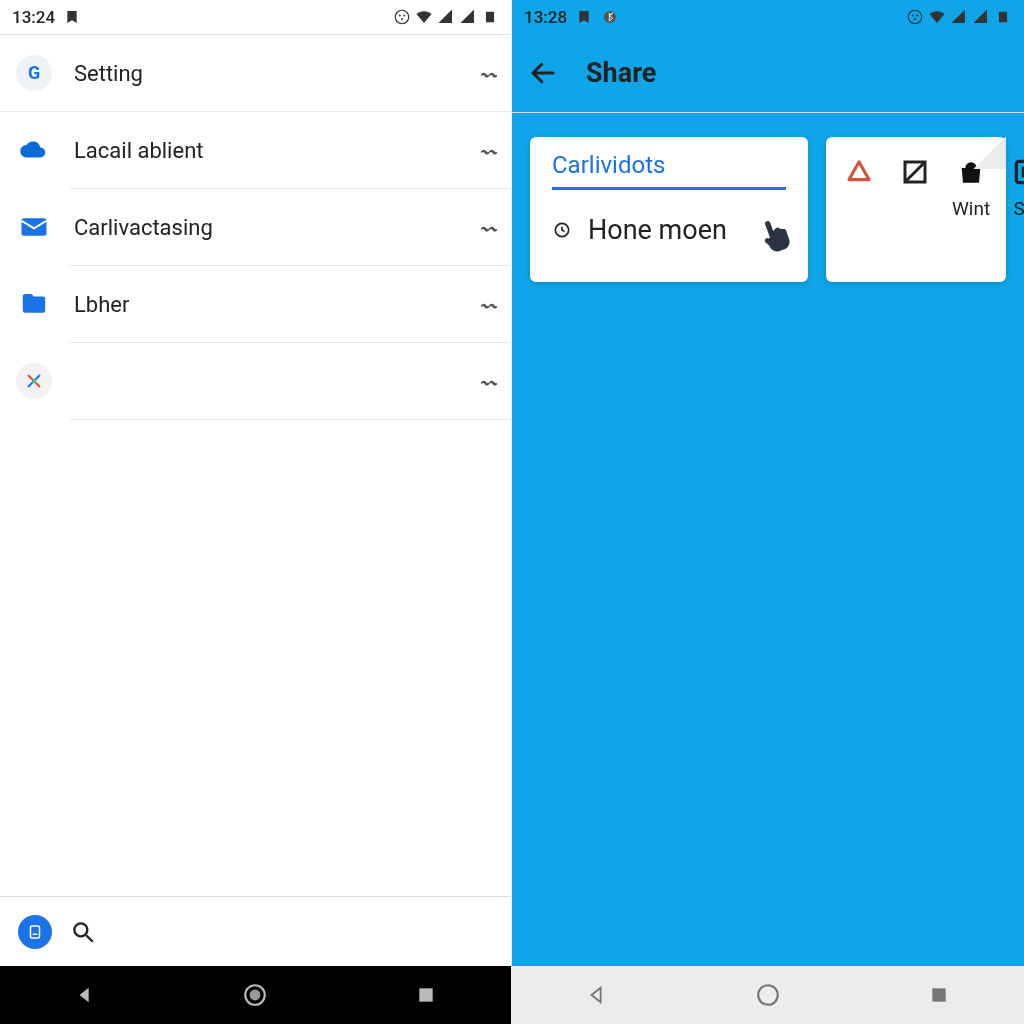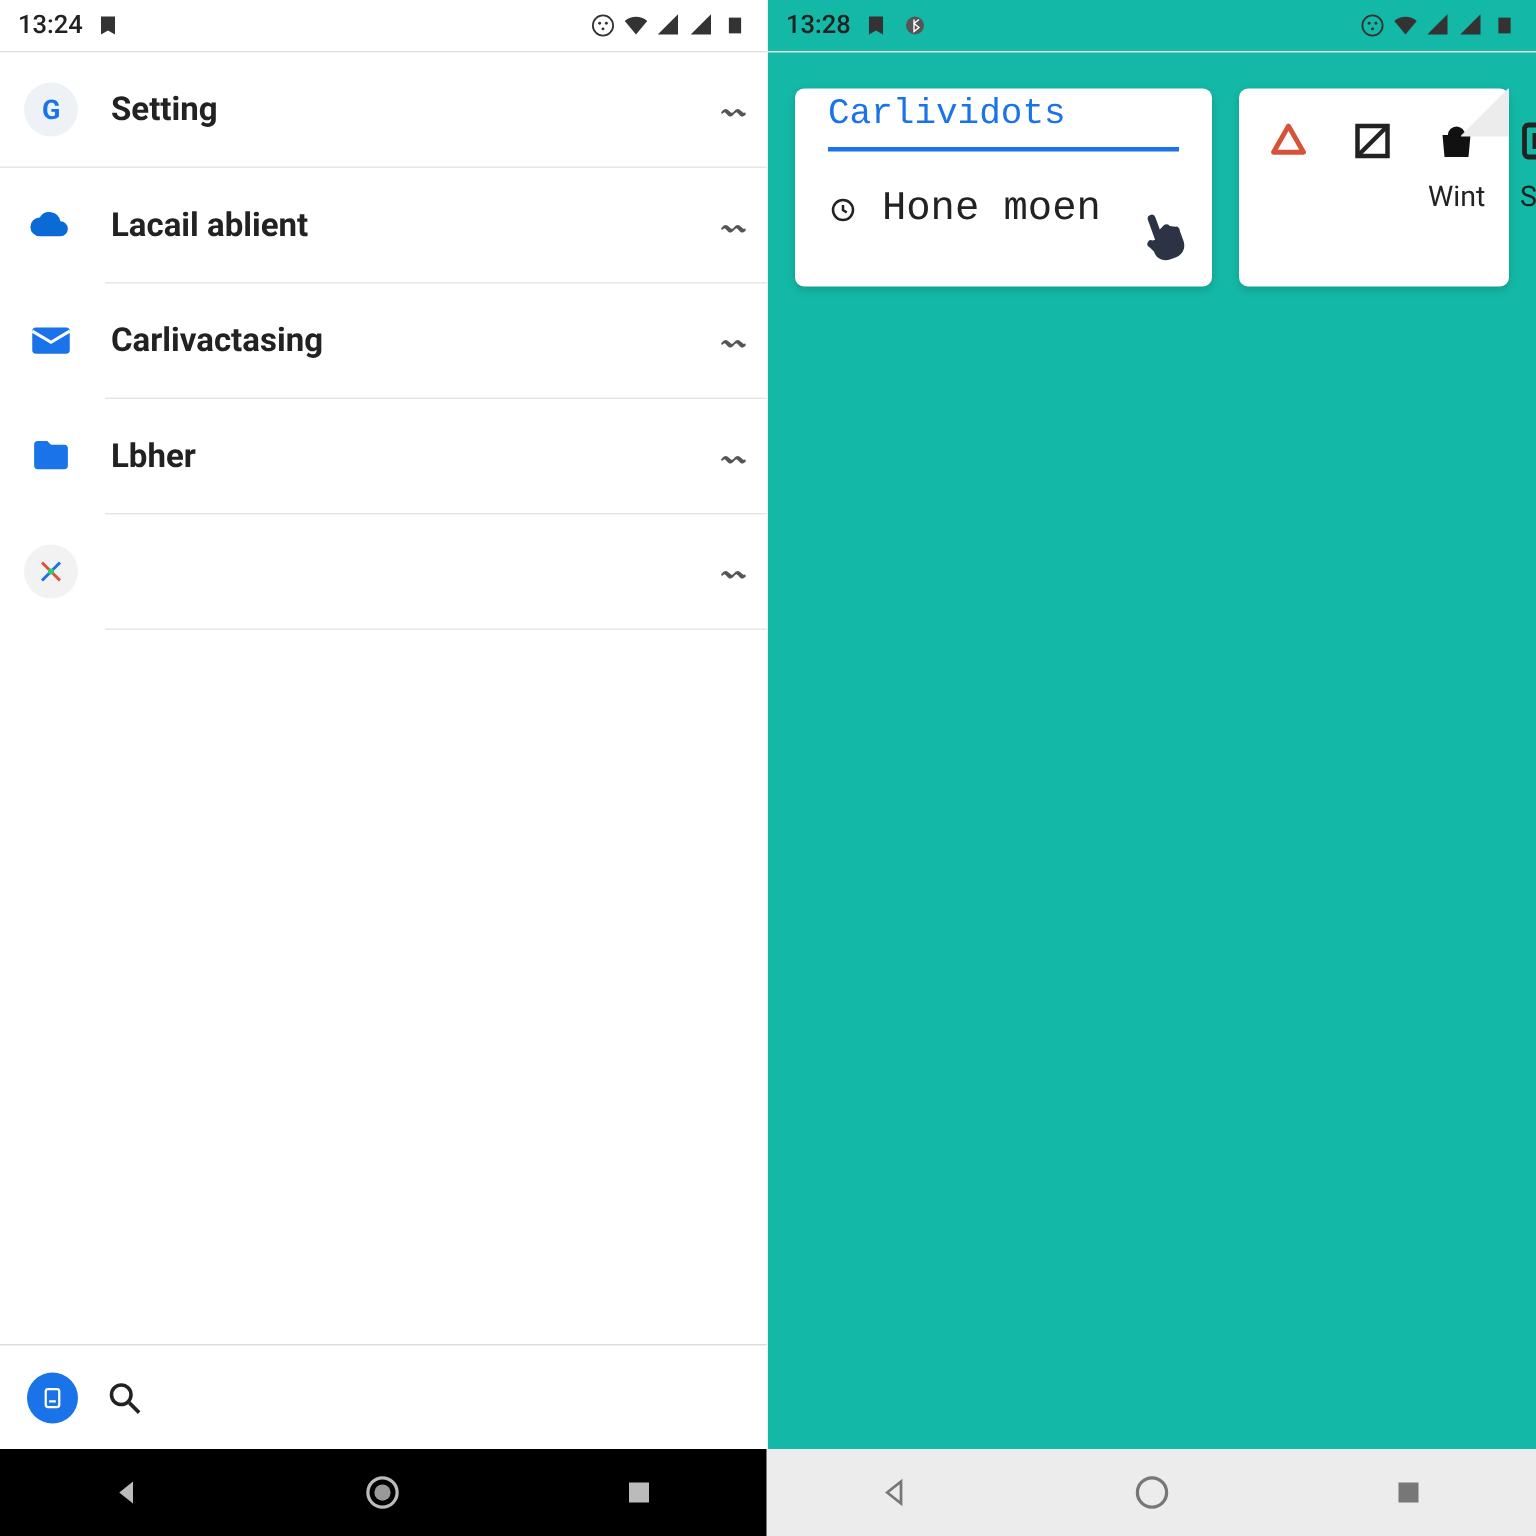--- a/index.html
+++ b/index.html
@@ -12,21 +12,21 @@
   overflow: hidden;
 }
 .screen {
   width: 512px;
   height: 1024px;
   display: flex;
   flex-direction: column;
   position: relative;
 }
 .screen-left { background: #fff; border-right: 1px solid #eee; }
-.screen-right { background: #14b8a6; }
+.screen-right { background: #0ea5e9; }
 
 
 .status-bar {
   height: 34px;
   display: flex;
   align-items: center;
   padding: 0 12px;
   font-size: 17px;
   font-weight: 500;
   color: #222;
@@ -57,21 +57,21 @@
   padding: 20px 16px;
   gap: 22px;
   cursor: pointer;
   position: relative;
 }
 .list-item .icon-slot {
   width: 36px; height: 36px;
   display: flex; align-items: center; justify-content: center;
   border-radius: 50%;
 }
-.list-item .label { font-size: 22px; color: #222; flex: 1; font-weight: bold; }
+.list-item .label { font-size: 22px; color: #222; flex: 1; }
 .list-item .label-italic { font-style: italic; }
 .list-item .chev { margin-left: auto; color: #555; font-size: 16px; letter-spacing: -2px; }
 .item-divider { height: 1px; background: #e6e6e6; margin-left: 70px; }
 .item-divider.full { margin-left: 0; }
 
 
 .search-bar {
   height: 70px;
   border-top: 1px solid #ddd;
   display: flex;
@@ -107,23 +107,22 @@
   gap: 18px;
   padding: 24px 18px;
 }
 .card {
   background: #fff;
   border-radius: 6px;
   box-shadow: 0 2px 6px rgba(0,0,0,0.15);
 }
 .card-main {
   flex: 1;
-  padding: 4px 22px 22px;
+  padding: 14px 22px 22px;
   position: relative;
-  font-family: Liberation Mono, monospace;
 }
 .card-title {
   font-size: 24px;
   color: #1a73e8;
   padding-bottom: 8px;
   border-bottom: 3px solid #1a73e8;
   margin-bottom: 10px;
 }
 .card-row {
   display: flex; align-items: center; gap: 16px;
@@ -343,20 +342,28 @@
           </svg>
       </span>
       <span class="status-icon">
         <svg viewBox="0 0 24 24" width="14" height="18">
             <rect x="5" y="3" width="14" height="18" fill="#333"></rect>
           </svg>
       </span>
     </div>
   </div>
 
+  <div class="app-bar app-bar-right">
+    <div class="back-btn">
+      <svg viewBox="0 0 24 24" width="30" height="30">
+          <path fill="none" stroke="#222" stroke-width="2.4" stroke-linecap="round" stroke-linejoin="round" d="M20 12H4m0 0l7-7m-7 7l7 7"></path>
+        </svg>
+    </div>
+    <div class="title">Share</div>
+  </div>
   <div class="divider"></div>
 
   <div class="cards-row">
     <div class="card card-main">
       <div class="card-title">Carlividots</div>
       <div class="card-row">
         <span>
           <svg viewBox="0 0 24 24" width="20" height="20">
               <circle cx="12" cy="12" r="8" fill="none" stroke="#222" stroke-width="2"></circle>
               <path d="M12 8v4l3 2" stroke="#222" stroke-width="2" fill="none"></path>

